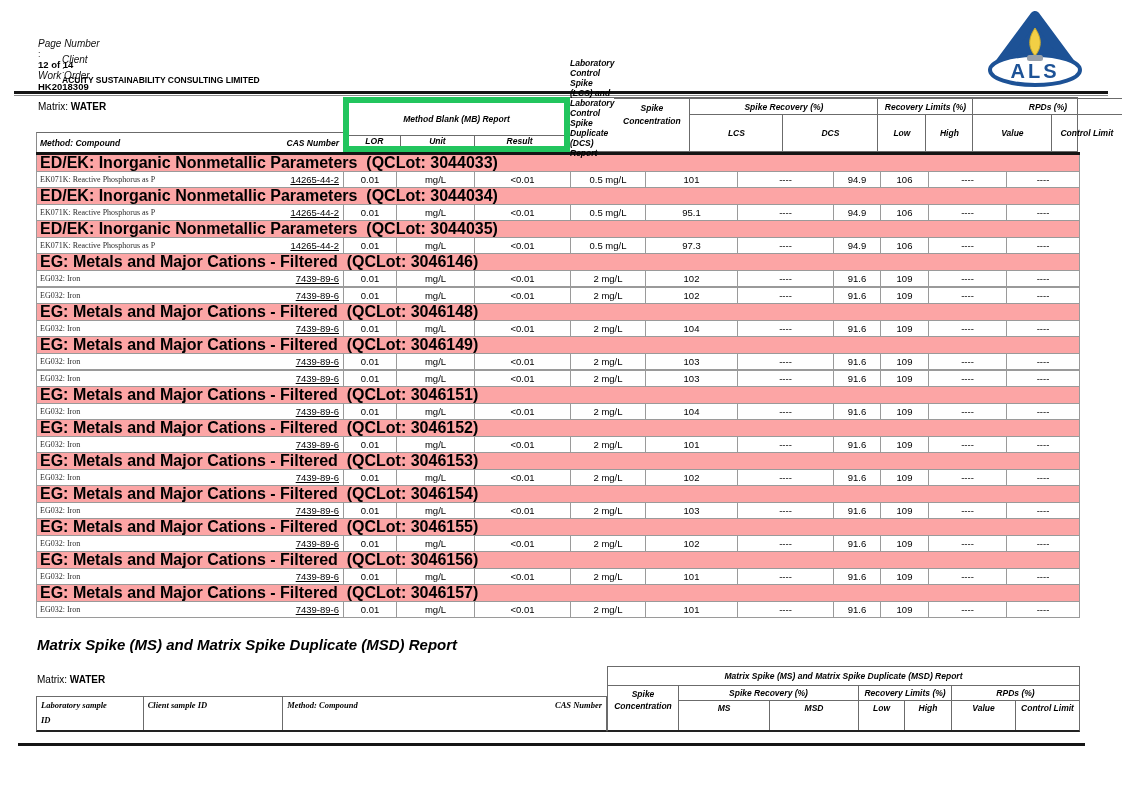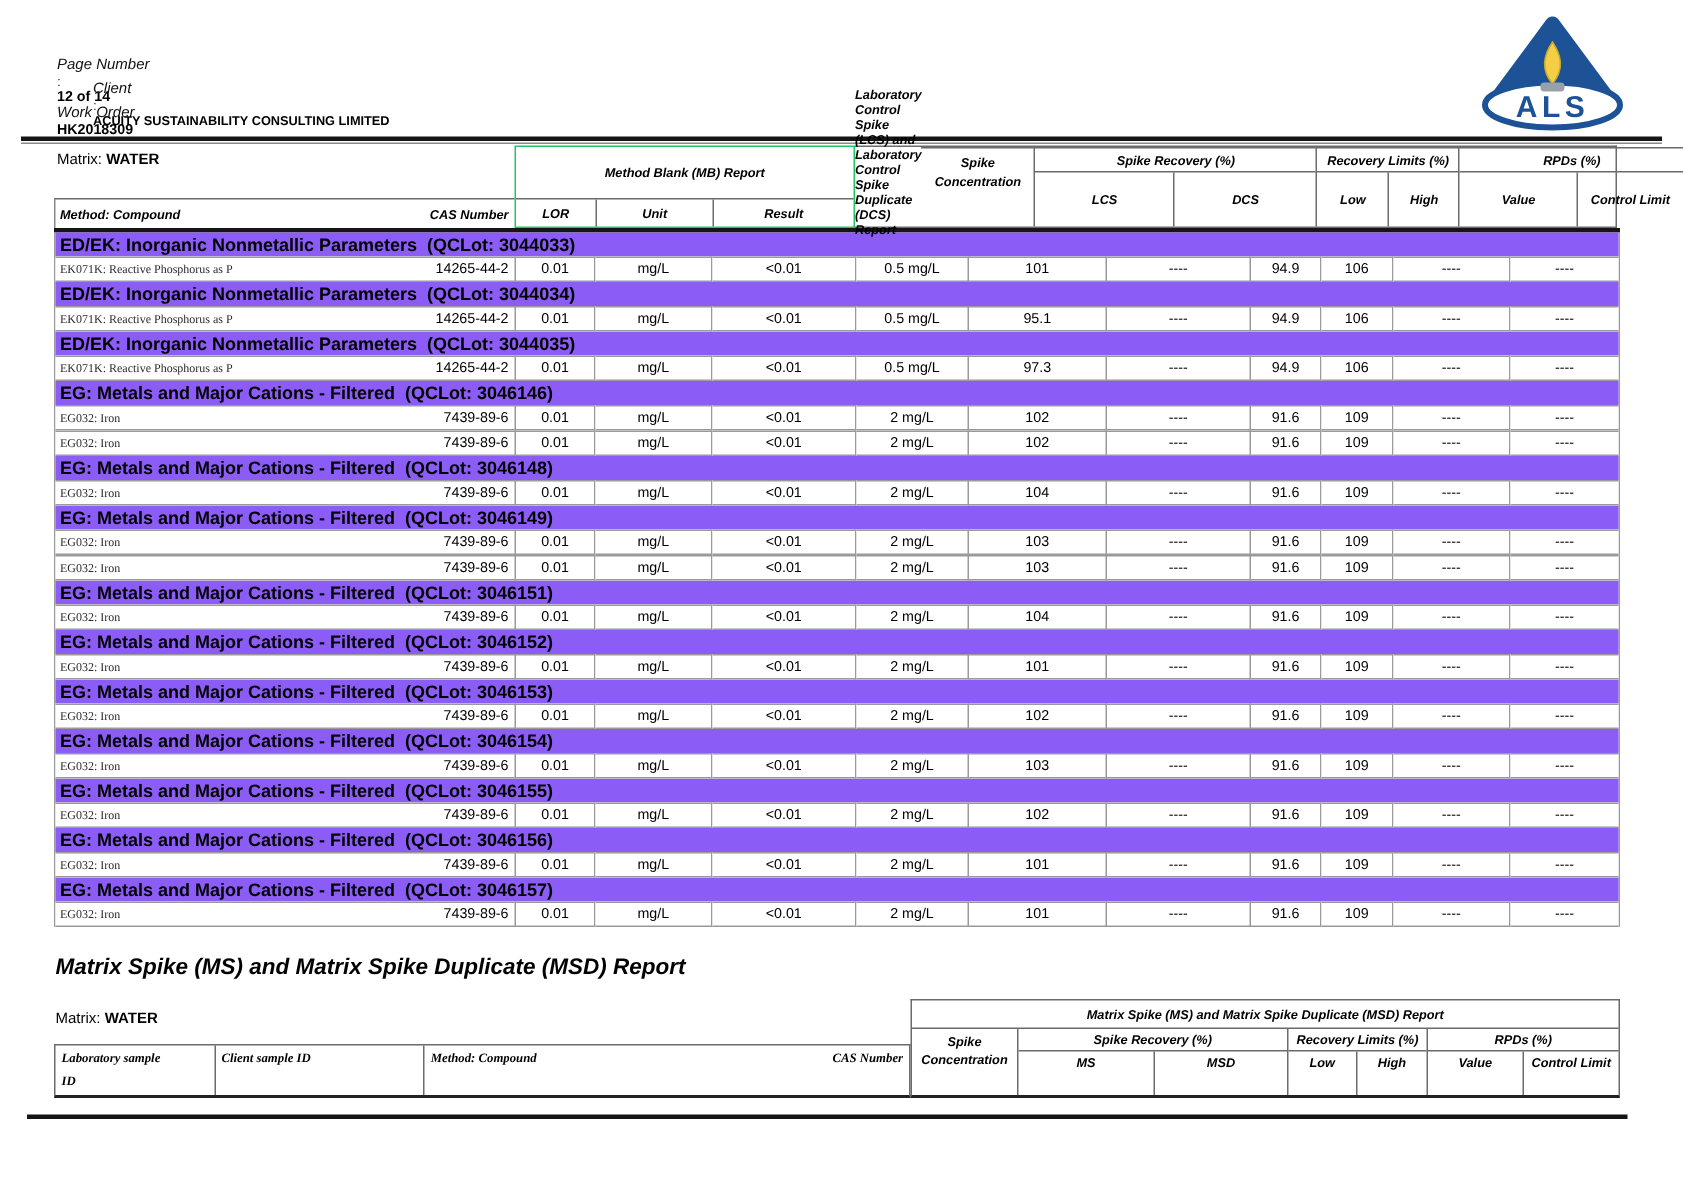--- a/index.html
+++ b/index.html
@@ -24,46 +24,46 @@
   
   .qc-table { position:absolute; top:97px; left:36px; width:1044px; }
   .qc-header { display:flex; height:55px; font-size:8.5px; }
   .hcell { font-weight:bold; font-style:italic; }
   .qh-left { width:307px; position:relative; }
   .matrix-line { position:absolute; top:4px; left:2px; font-size:10px; font-style:normal; }
   .matrix-line b { font-weight:bold; }
   .mc-box { position:absolute; bottom:0; left:0; right:0; height:20px;
             border-top:1px solid #6b6b6b; border-left:1px solid #8a8a8a;
             display:flex; justify-content:space-between; align-items:center; padding:0 4px 0 3px; }
-  .qh-mb { width:227px; border:1px solid #22c55e; display:flex; flex-direction:column; }
+  .qh-mb { width:227px; border:6px solid #22c55e; display:flex; flex-direction:column; }
   .mb-title { height:34px; display:flex; align-items:center; justify-content:center; }
   .mb-sub { display:flex; flex:1; border-top:1px solid #6b6b6b; }
   .mb-sub > div { display:flex; align-items:center; justify-content:center; }
   .qh-lcs { width:508px; border:1px solid #6b6b6b; border-left:none; display:flex; flex-direction:row; }
   .lcs-title { height:19px; display:flex; align-items:center; justify-content:center; }
   .lcs-sub { display:flex; flex:1; }
   .spike-cell { width:75px; border-top:1px solid #6b6b6b; text-align:center; padding-top:3px; line-height:13px; }
   .hgrp { border-left:1px solid #6b6b6b; border-top:1px solid #6b6b6b; display:flex; flex-direction:column; }
   .hgrp-title { height:15px; display:flex; align-items:center; justify-content:center; }
   .hgrp-sub { display:flex; flex:1; border-top:1px solid #6b6b6b; }
   .hgrp-sub > div { display:flex; align-items:center; justify-content:center; }
   .bl { border-left:1px solid #6b6b6b; }
 
   .qc-thick { height:3px; background:#151515; }
 
   .qc-body { border-left:1px solid #9a9a9a; border-right:1px solid #9a9a9a; }
-  .g-title { height:16px; background:#8b5cf6; font-weight:bold; font-size:12px; line-height:16px;
+  .g-title { height:16px; background:#fca5a5; font-weight:bold; font-size:16px; line-height:16px;
              padding-left:3px; white-space:pre; }
   .g-row { display:flex; height:17px; }
   .g-row .cell { border-right:1px solid #9a9a9a; border-top:1px solid #9a9a9a; border-bottom:1px solid #9a9a9a;
                  font-size:9.5px; display:flex; align-items:center; justify-content:center; background:#fff; }
   .g-row .cell:last-child { border-right:none; }
   .c-compound { width:307px; justify-content:space-between !important; padding:0 4px 0 3px; }
   .comp-name { font-size:8px; color:#2b2b2b;font-family:Liberation Serif, serif; }
-  .cas { font-size:9.5px; }
+  .cas { font-size:9.5px;text-decoration:underline; }
   .w-lor{width:53px} .w-unit{width:78px} .w-result{width:96px} .w-spike{width:75px}
   .w-lcs{width:92px} .w-dcs{width:96px} .w-low{width:47px} .w-high{width:48px}
   .w-value{width:78px} .w-cl{width:72px}
 
   
   .msd-section { position:absolute; top:636px; left:36px; width:1060px; height:122px; }
   .msd-title { position:absolute; top:0; left:1px; font-size:15px; font-weight:bold; font-style:italic; }
   .msd-matrix { position:absolute; top:38px; left:1px; font-size:10px; }
   .msd-matrix b { font-weight:bold; }
   .msd-tablewrap { position:absolute; top:30px; left:0; width:1044px; display:flex; align-items:flex-start; font-size:8.5px; }

